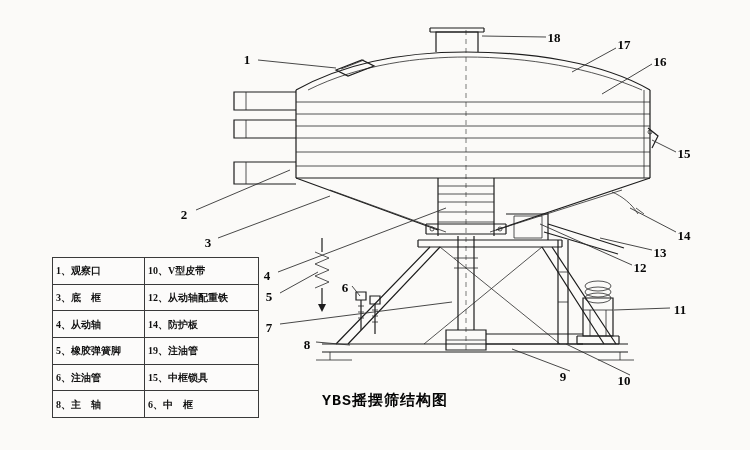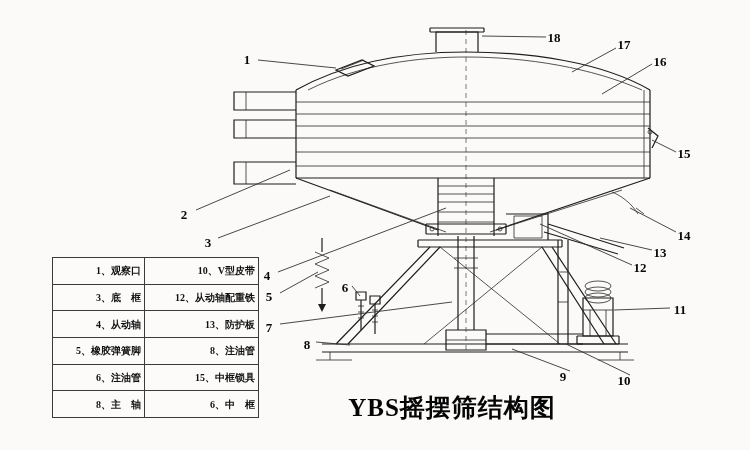--- a/index.html
+++ b/index.html
@@ -20,33 +20,32 @@
   svg .dash{stroke:#444;stroke-width:0.7;fill:none;stroke-dasharray:5 4;}
   svg text.num{
     font-family:"Liberation Serif","DejaVu Serif",serif;
     font-size:13px;font-weight:700;fill:#090909;text-anchor:middle;
   }
   table.legend{
     position:absolute;left:52px;top:257px;width:206px;height:161px;
     border-collapse:collapse;table-layout:fixed;
     font-size:10px;line-height:1.1;color:#111;
     background:rgba(252,251,249,0.9);
-    text-align:right;
   }
   table.legend td{
     border:1px solid #3a3a3a;
     padding:1px 3px;white-space:nowrap;overflow:hidden;
     font-weight:600;
   }
   table.legend col.c1{width:92px;}
   table.legend col.c2{width:114px;}
   .title{
     position:absolute;left:322px;top:391px;width:260px;
-    text-align:center;font-size:25px;font-weight:700;color:#050505;
-    letter-spacing:1px;font-family:Liberation Serif, serif;
+    text-align:left;font-size:15px;font-weight:700;color:#050505;
+    letter-spacing:1px;font-family:Liberation Mono, monospace;
   }
 </style>
 </head>
 <body>
 
 <div class="stage">
 
   <svg class="drawing" width="750" height="450" viewBox="0 0 750 450">
 
     <g>
@@ -200,25 +199,25 @@
       <tr>
         <td>1、观察口</td>
         <td>10、V型皮带</td>
       </tr>
       <tr>
         <td>3、底　框</td>
         <td>12、从动轴配重铁</td>
       </tr>
       <tr>
         <td>4、从动轴</td>
-        <td>13、防护板</td>
+        <td>14、防护板</td>
       </tr>
       <tr>
         <td>5、橡胶弹簧脚</td>
-        <td>8、注油管</td>
+        <td>19、注油管</td>
       </tr>
       <tr>
         <td>6、注油管</td>
         <td>15、中框锁具</td>
       </tr>
       <tr>
         <td>8、主　轴</td>
         <td>6、中　框</td>
       </tr>
     </tbody>

